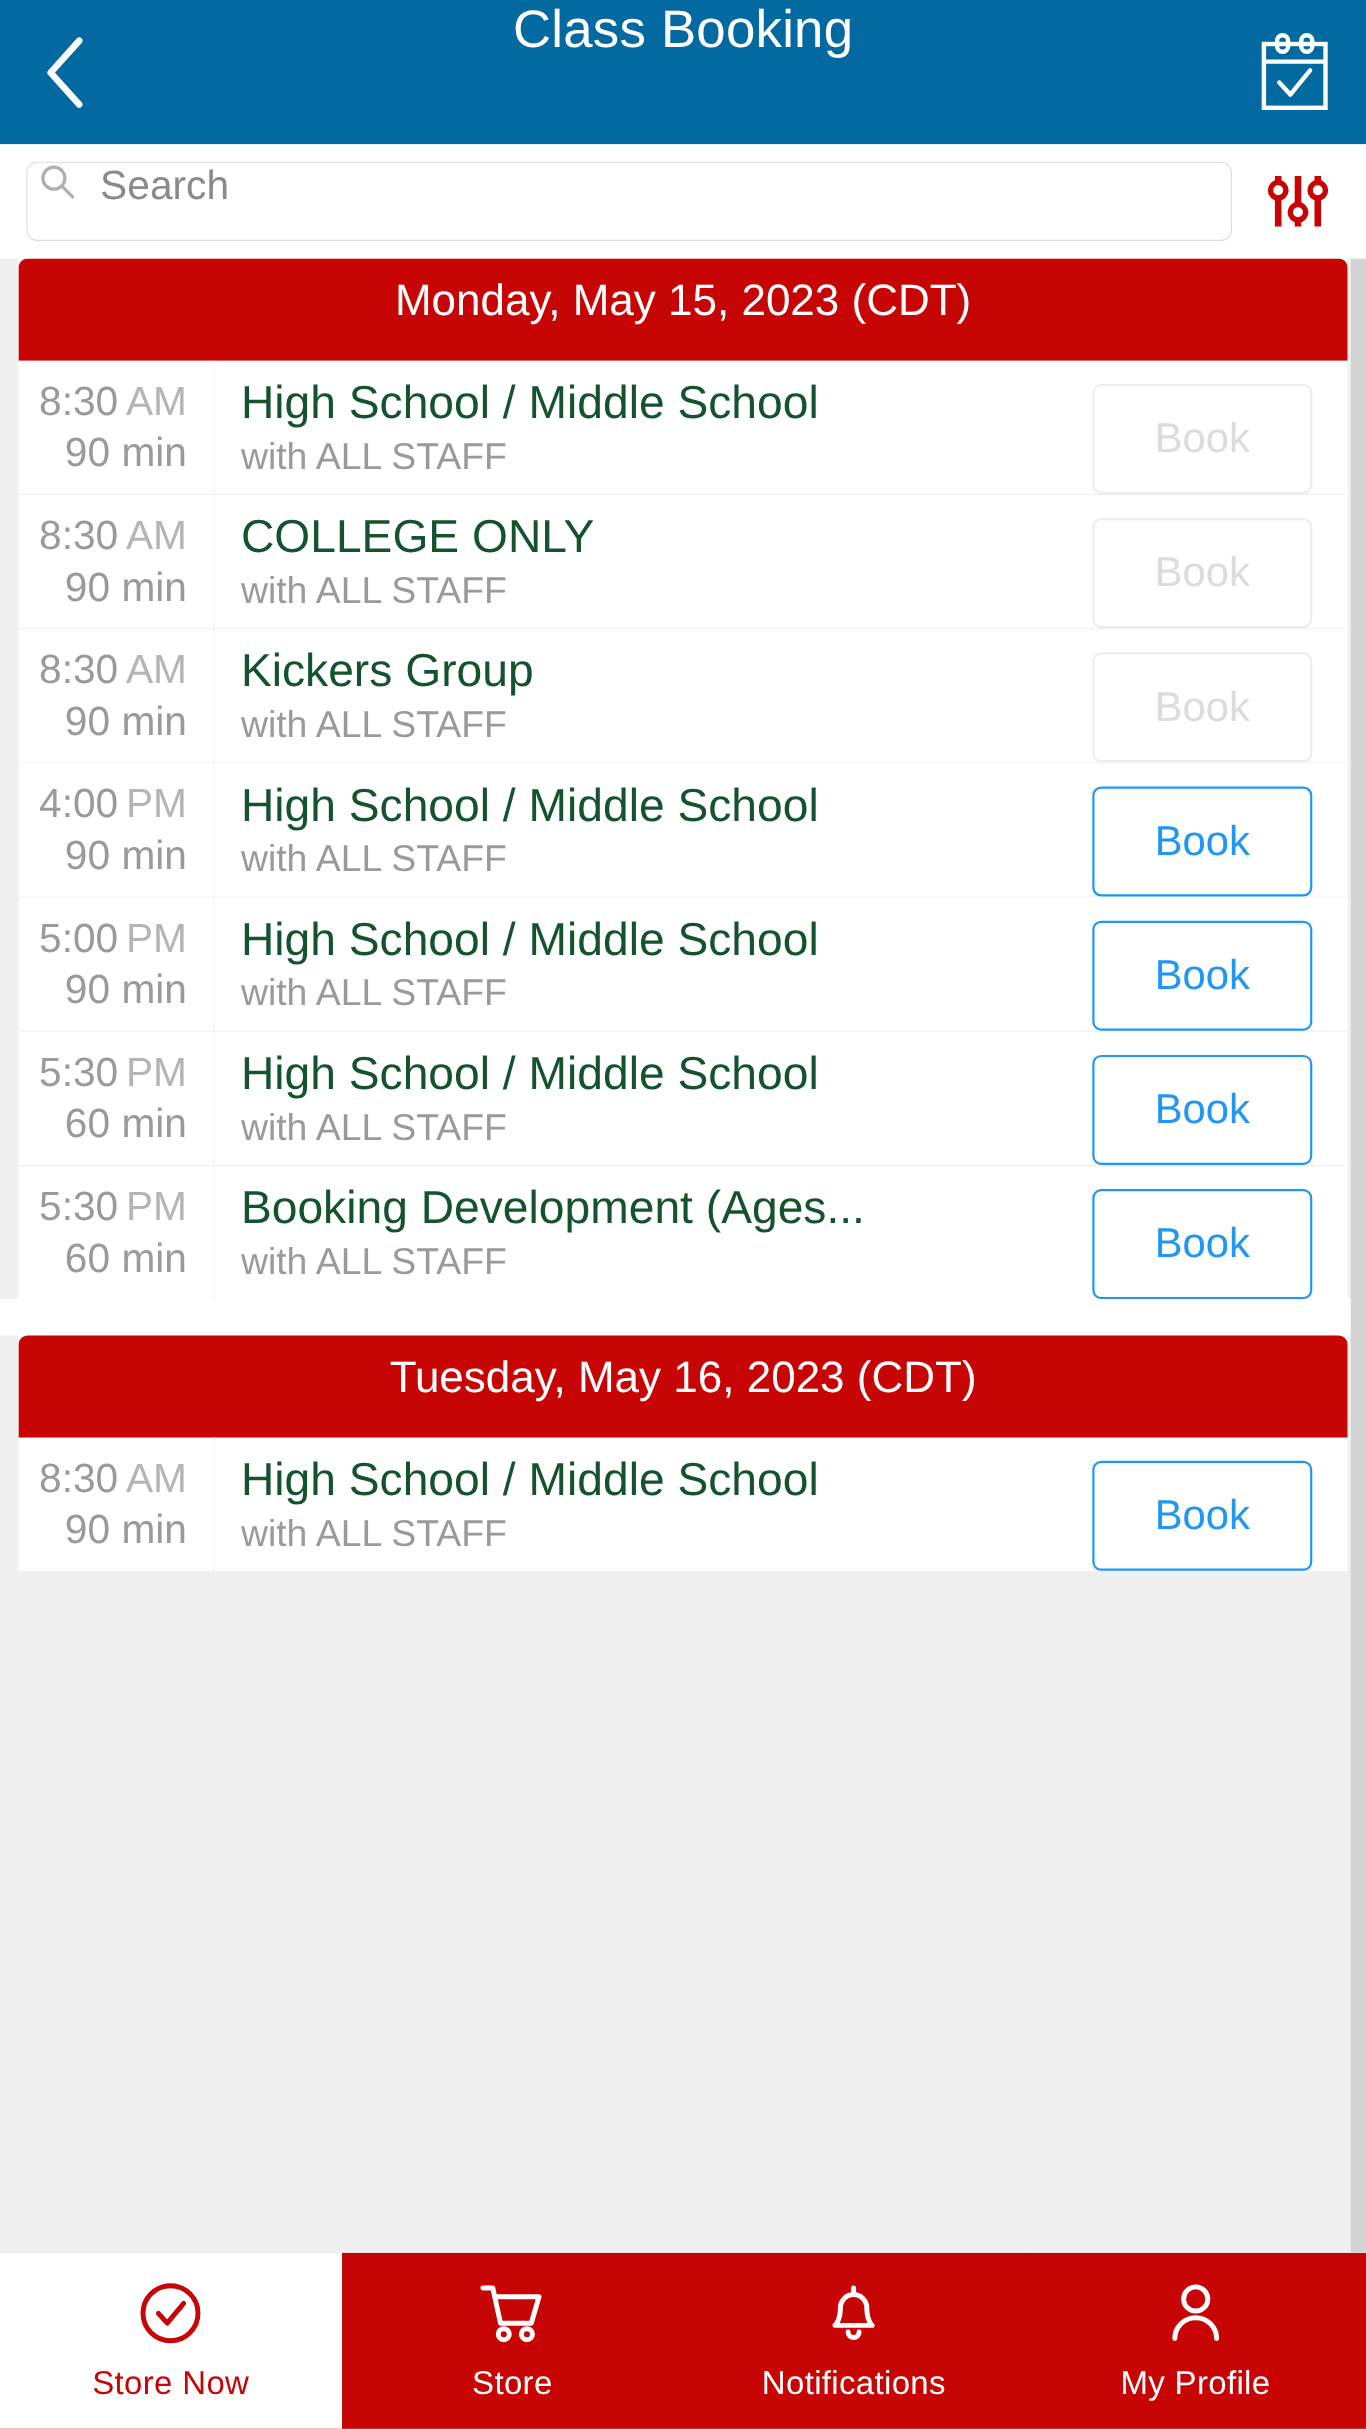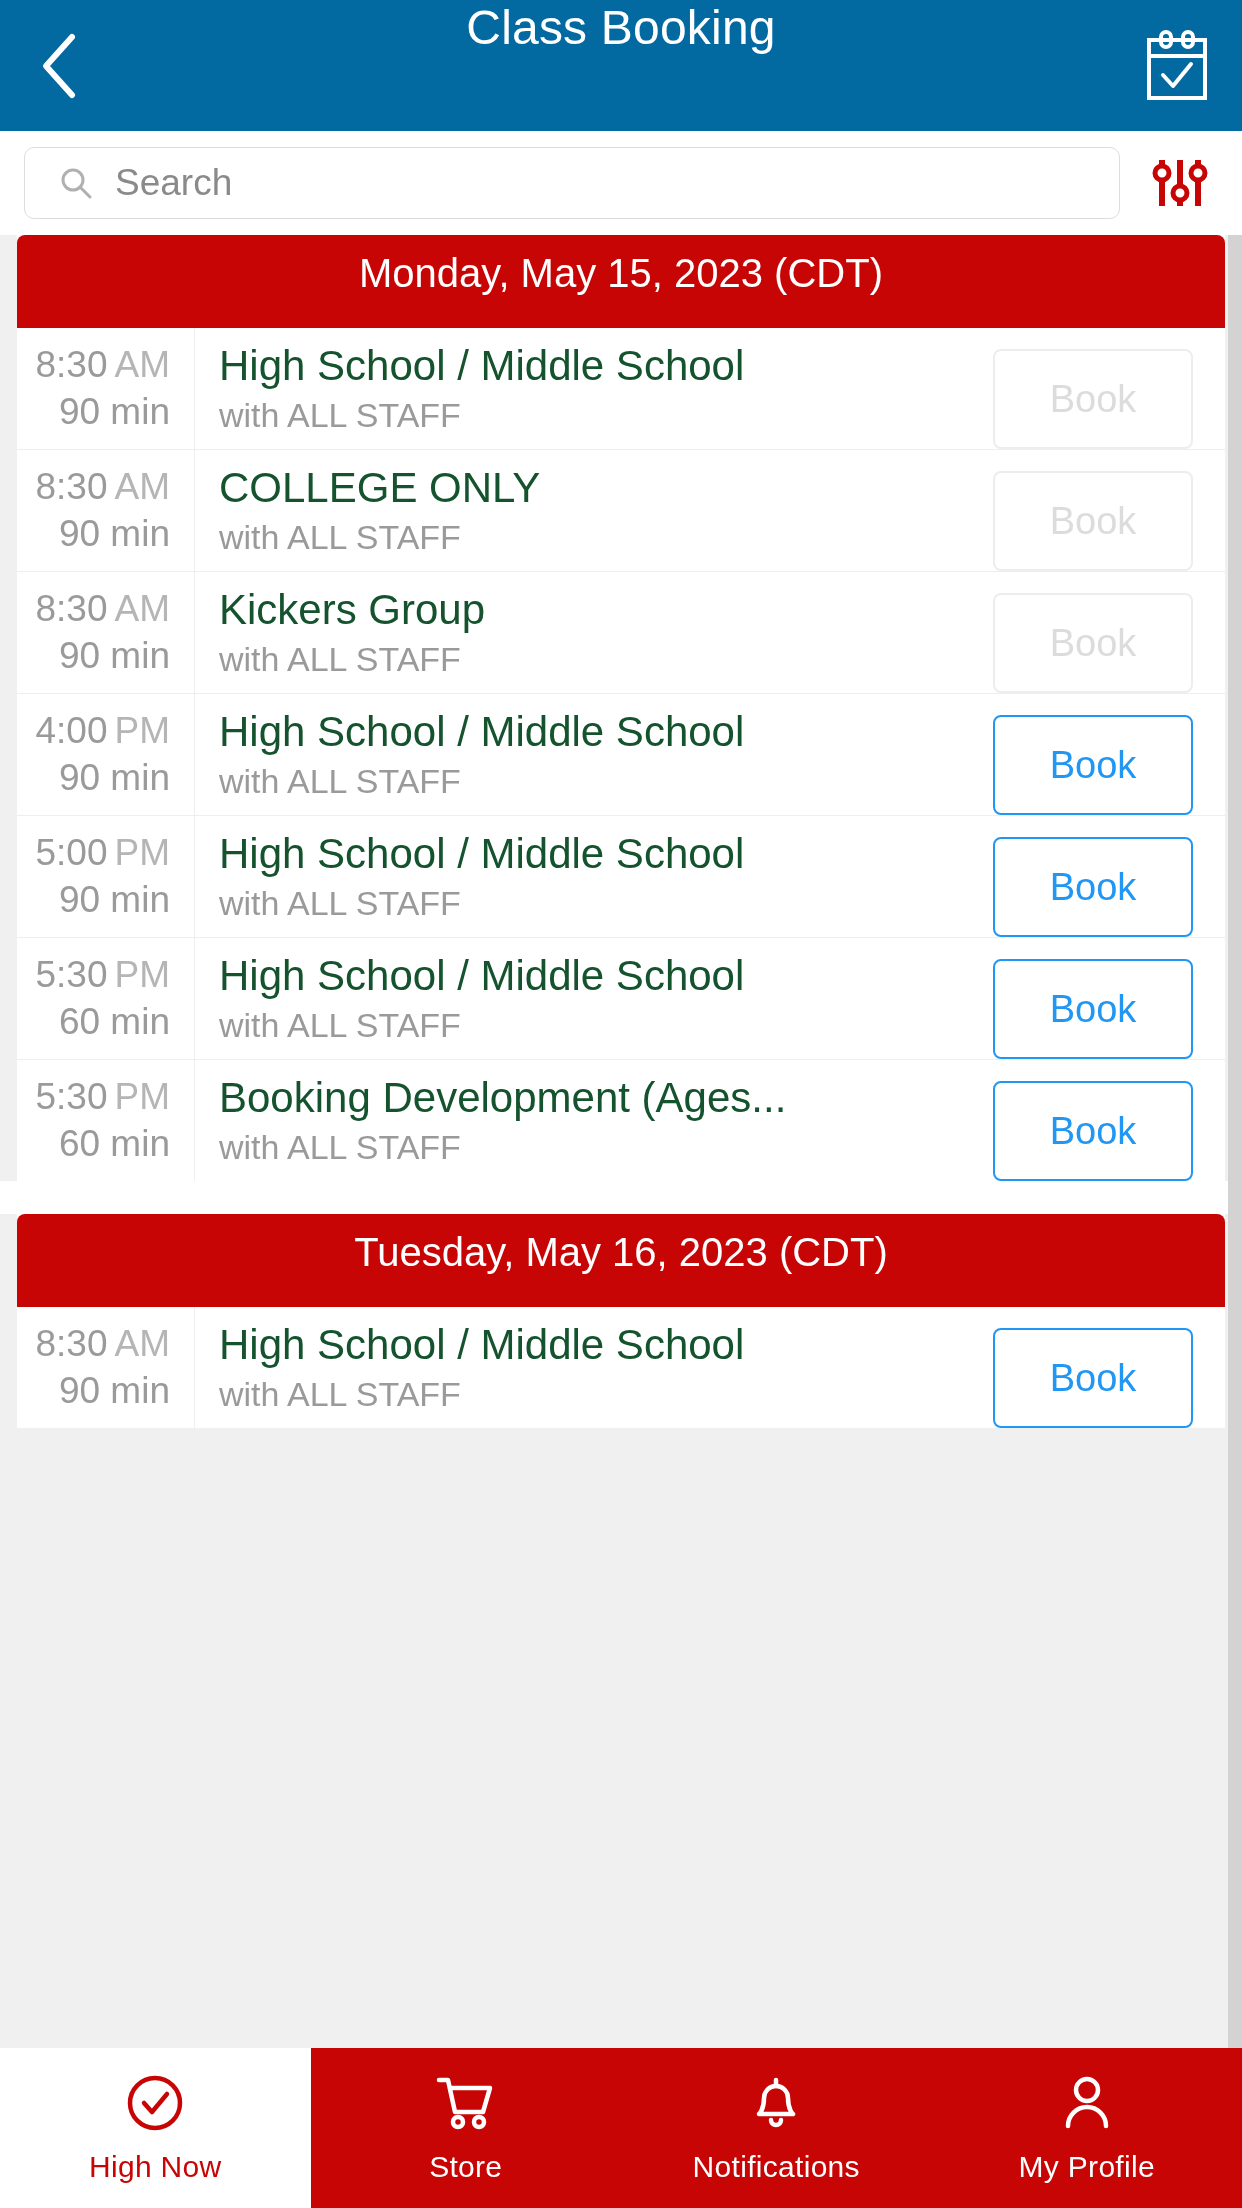--- a/index.html
+++ b/index.html
@@ -30,21 +30,21 @@
     display:flex; align-items:center; justify-content:center;
   }
 
   
   .searchbar {
     flex:0 0 104px; background:#ffffff;
     display:flex; align-items:center; padding:0 16px 0 24px; gap:14px;
   }
   .search-field {
     flex:1; height:72px; border:1.5px solid #dcdcdc; border-radius:10px;
-    background:#fff; display:flex; align-items:center; padding:0 34px; gap:22px;
+    background:#fff; display:flex; padding:0 10px; gap:22px;
   }
   .search-ph { color:#8a8a8a; font-size:37px; }
   .filter-btn { width:92px; height:72px; display:flex; align-items:center; justify-content:center; }
 
   
   .scroll-area {
     flex:1 1 auto; position:relative; background:#f0f0f0; overflow:hidden;
   }
   .list-inner { position:absolute; top:0; left:0; right:0; }
 
@@ -265,21 +265,21 @@
   </div>
 
   <div class="tabbar" id="tabbar">
       <div class="tab active">
         <div class="tab-icon">
           <svg width="62" height="62" viewBox="0 0 62 62">
             <circle cx="31" cy="31" r="25" fill="none" stroke="#c80505" stroke-width="4.5" stroke-linecap="round" stroke-linejoin="round"></circle>
             <polyline points="20,31 28,40 43,22" fill="none" stroke="#c80505" stroke-width="4.5" stroke-linecap="round" stroke-linejoin="round"></polyline>
           </svg>
         </div>
-        <div class="tab-label">High Now</div>
+        <div class="tab-label">Store Now</div>
       </div>
       <div class="tab">
         <div class="tab-icon">
           <svg width="62" height="62" viewBox="0 0 62 62">
             <polyline points="4,8 13,8 20,40 48,40 55,16 16,16" fill="none" stroke="#ffffff" stroke-width="4.5" stroke-linecap="round" stroke-linejoin="round"></polyline>
             <circle cx="23" cy="50" r="5" fill="none" stroke="#ffffff" stroke-width="4.5" stroke-linecap="round" stroke-linejoin="round"></circle>
             <circle cx="44" cy="50" r="5" fill="none" stroke="#ffffff" stroke-width="4.5" stroke-linecap="round" stroke-linejoin="round"></circle>
           </svg>
         </div>
         <div class="tab-label">Store</div>

